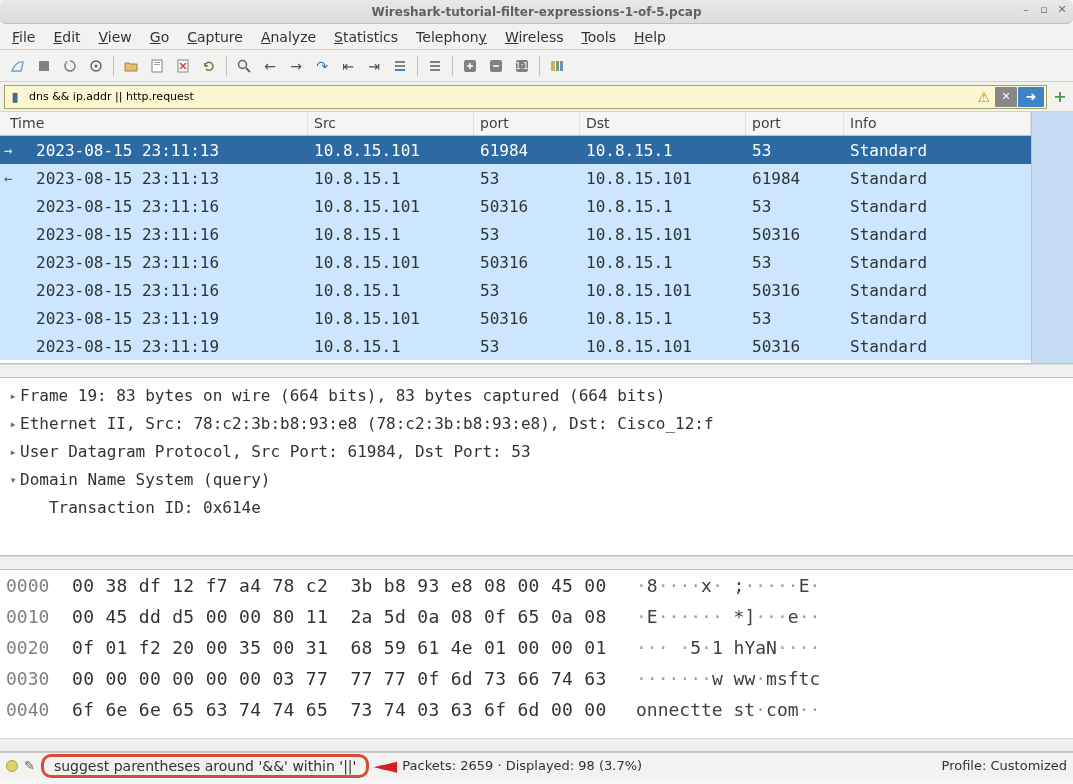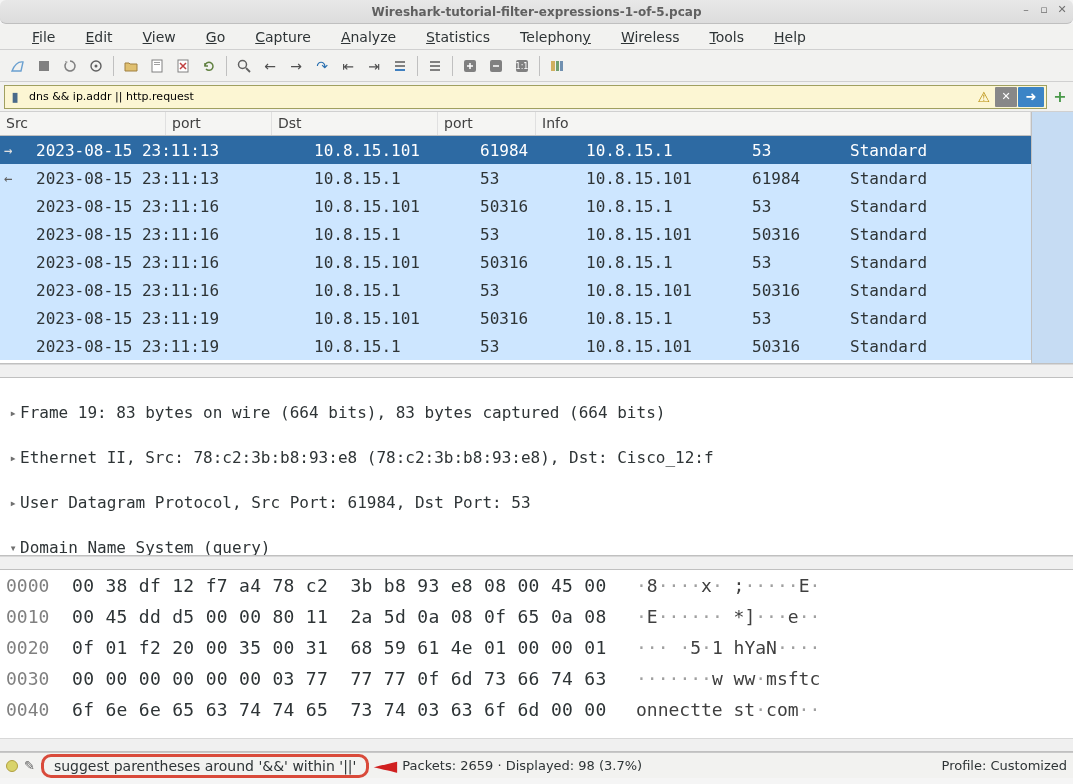--- a/index.html
+++ b/index.html
@@ -1,21 +1,21 @@
 <!DOCTYPE html>
 <html><head>
 <meta charset="utf-8">
 <style>
 * { box-sizing: border-box; margin: 0; padding: 0; }
 body { font-family: "DejaVu Sans", "Liberation Sans", Arial, sans-serif; font-size: 13px; background: #f5f5f5; color: #2e3436; width: 1073px; height: 784px; overflow: hidden; display: flex; flex-direction: column; }
 .titlebar { height: 24px; background: linear-gradient(#e8e8e8,#dcdcdc); border-bottom: 1px solid #bfbfbf; display: flex; align-items: center; justify-content: center; position: relative; font-size: 12px; color: #606060; border-radius: 6px; }
 .titlebar .title { font-weight: bold; }
 .titlebar .win-controls { position: absolute; right: 4px; top: 2px; display: flex; gap: 4px; }
 .titlebar .win-controls span { width: 14px; height: 14px; display: inline-flex; align-items: center; justify-content: center; font-size: 11px; color: #707070; }
-.menubar { height: 26px; background: #f2f2f0; padding: 0 24px; display: flex; align-items: center; gap: 14px; border-bottom: 1px solid #d0d0d0; }
+.menubar { height: 26px; background: #f2f2f0; padding: 0 4px; display: flex; align-items: center; gap: 2px; border-bottom: 1px solid #d0d0d0; }
 .menubar .menu-item { padding: 3px 8px; font-size: 14px; cursor: default; }
 .menubar .menu-item u { text-decoration: underline; }
 .toolbar { height: 32px; background: #f2f2f0; padding: 2px 6px; display: flex; align-items: center; gap: 2px; border-bottom: 1px solid #d0d0d0; }
 .toolbar .tbtn { width: 24px; height: 24px; display: inline-flex; align-items: center; justify-content: center; border: 1px solid transparent; border-radius: 2px; font-size: 14px; color: #505050; }
 .toolbar .sep { width: 1px; height: 20px; background: #c0c0c0; margin: 0 3px; }
 .filterbar { height: 30px; background: #f2f2f0; display: flex; align-items: center; padding: 2px 4px; gap: 4px; border-bottom: 1px solid #d0d0d0; }
 .filter-input-wrap { flex: 1; display: flex; align-items: center; background: #fcf6d3; border: 1px solid #a0a060; height: 24px; }
 .filter-bookmark { width: 20px; display: flex; align-items: center; justify-content: center; color: #4a6a8a; font-size: 13px; }
 .filter-input { flex: 1; background: transparent; border: none; outline: none; font-size: 11px; padding: 0 4px; font-family: inherit; }
 .filter-warn { padding: 0 4px; color: #b58900; font-size: 14px; }
@@ -40,21 +40,21 @@
 .plist-row.selected .row-arrow { color: #e0e0e0; }
 .col-time-v { width: 278px; }
 .col-src-v { width: 166px; }
 .col-sport-v { width: 106px; }
 .col-dst-v { width: 166px; }
 .col-dport-v { width: 98px; }
 .col-info-v { flex: 1; }
 .scroll-stub { width: 42px; background: #c6dcf3; border-left: 1px solid #c0c0c0; }
 .hscroll { height: 14px; background: #f0f0f0; border-top: 1px solid #d8d8d8; border-bottom: 1px solid #c0c0c0; }
 .details-pane { background: #fff; font-family: "DejaVu Sans Mono","Liberation Mono",monospace; font-size: 16px; padding: 4px 6px; height: 178px; overflow: hidden; border-bottom: 1px solid #c0c0c0; line-height: 28px; }
-.detail-row { white-space: pre; margin-top: 17px; }
+.detail-row { white-space: pre; }
 .het { display:inline-block; width: 14px; text-align:center; color:#707070; font-size:12px; vertical-align: 1px; }
 .hex-pane { background: #fff; font-family: "DejaVu Sans Mono","Liberation Mono",monospace; font-size: 18px; padding: 0 6px; height: 168px; overflow: hidden; line-height: 31px; }
 .hex-row { white-space: pre; }
 .hex-off { color: #808080; display:inline-block; width: 66px; }
 .hex-bytes { display:inline-block; width: 564px; letter-spacing: 0.3px; }
 .hex-ascii { color: #404040; }
 .dot { color: #a0a0a0; }
 .statusbar { height: 26px; background: #f2f2f0; border-top: 1px solid #c8c8c8; display: flex; align-items: center; padding: 0 6px; gap: 6px; font-size: 13px; }
 .status-dot { width: 12px; height: 12px; border-radius: 50%; background: #d9d36a; border:1px solid #b0a040; }
 .status-pencil { font-size: 13px; color: #606060; }
@@ -201,20 +201,21 @@
     <span class="filter-warn">⚠</span>
     <span class="filter-clear">✕</span>
     <span class="filter-apply">➜</span>
   </div>
   <span class="add-btn">+</span>
 </div>
 
 <div class="packet-list">
   <div class="packet-table">
     <div class="plist-head">
+      <div class="col-time">Time</div>
       <div class="col-src">Src</div>
       <div class="col-sport">port</div>
       <div class="col-dst">Dst</div>
       <div class="col-dport">port</div>
       <div class="col-info">Info</div>
     </div>
     <div class="plist-body" id="plist-body">
         <div class="plist-row selected">
           <div class="row-arrow">→</div>
           <div class="col-time-v">2023-08-15 23:11:13</div>

